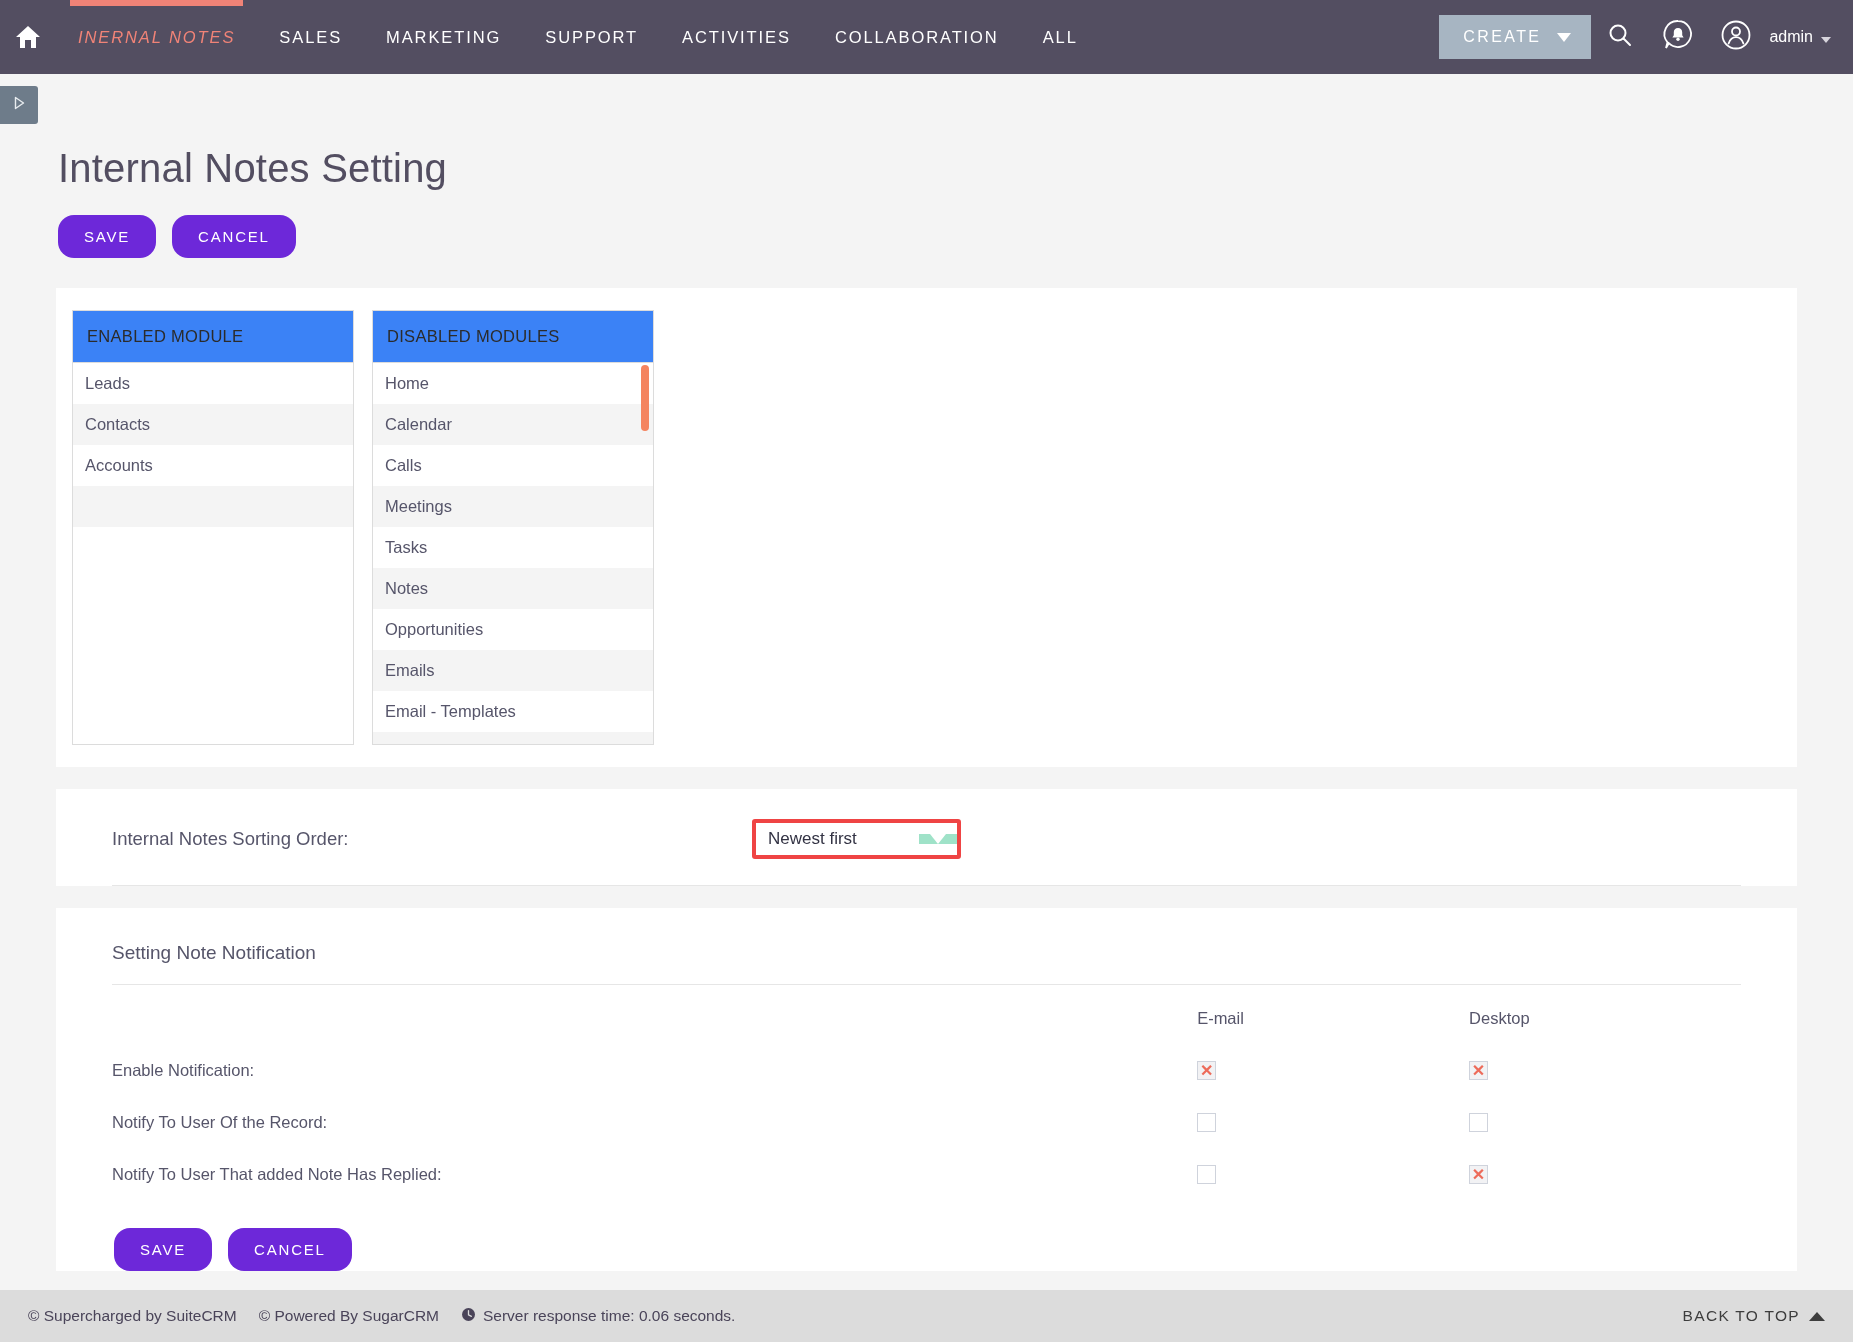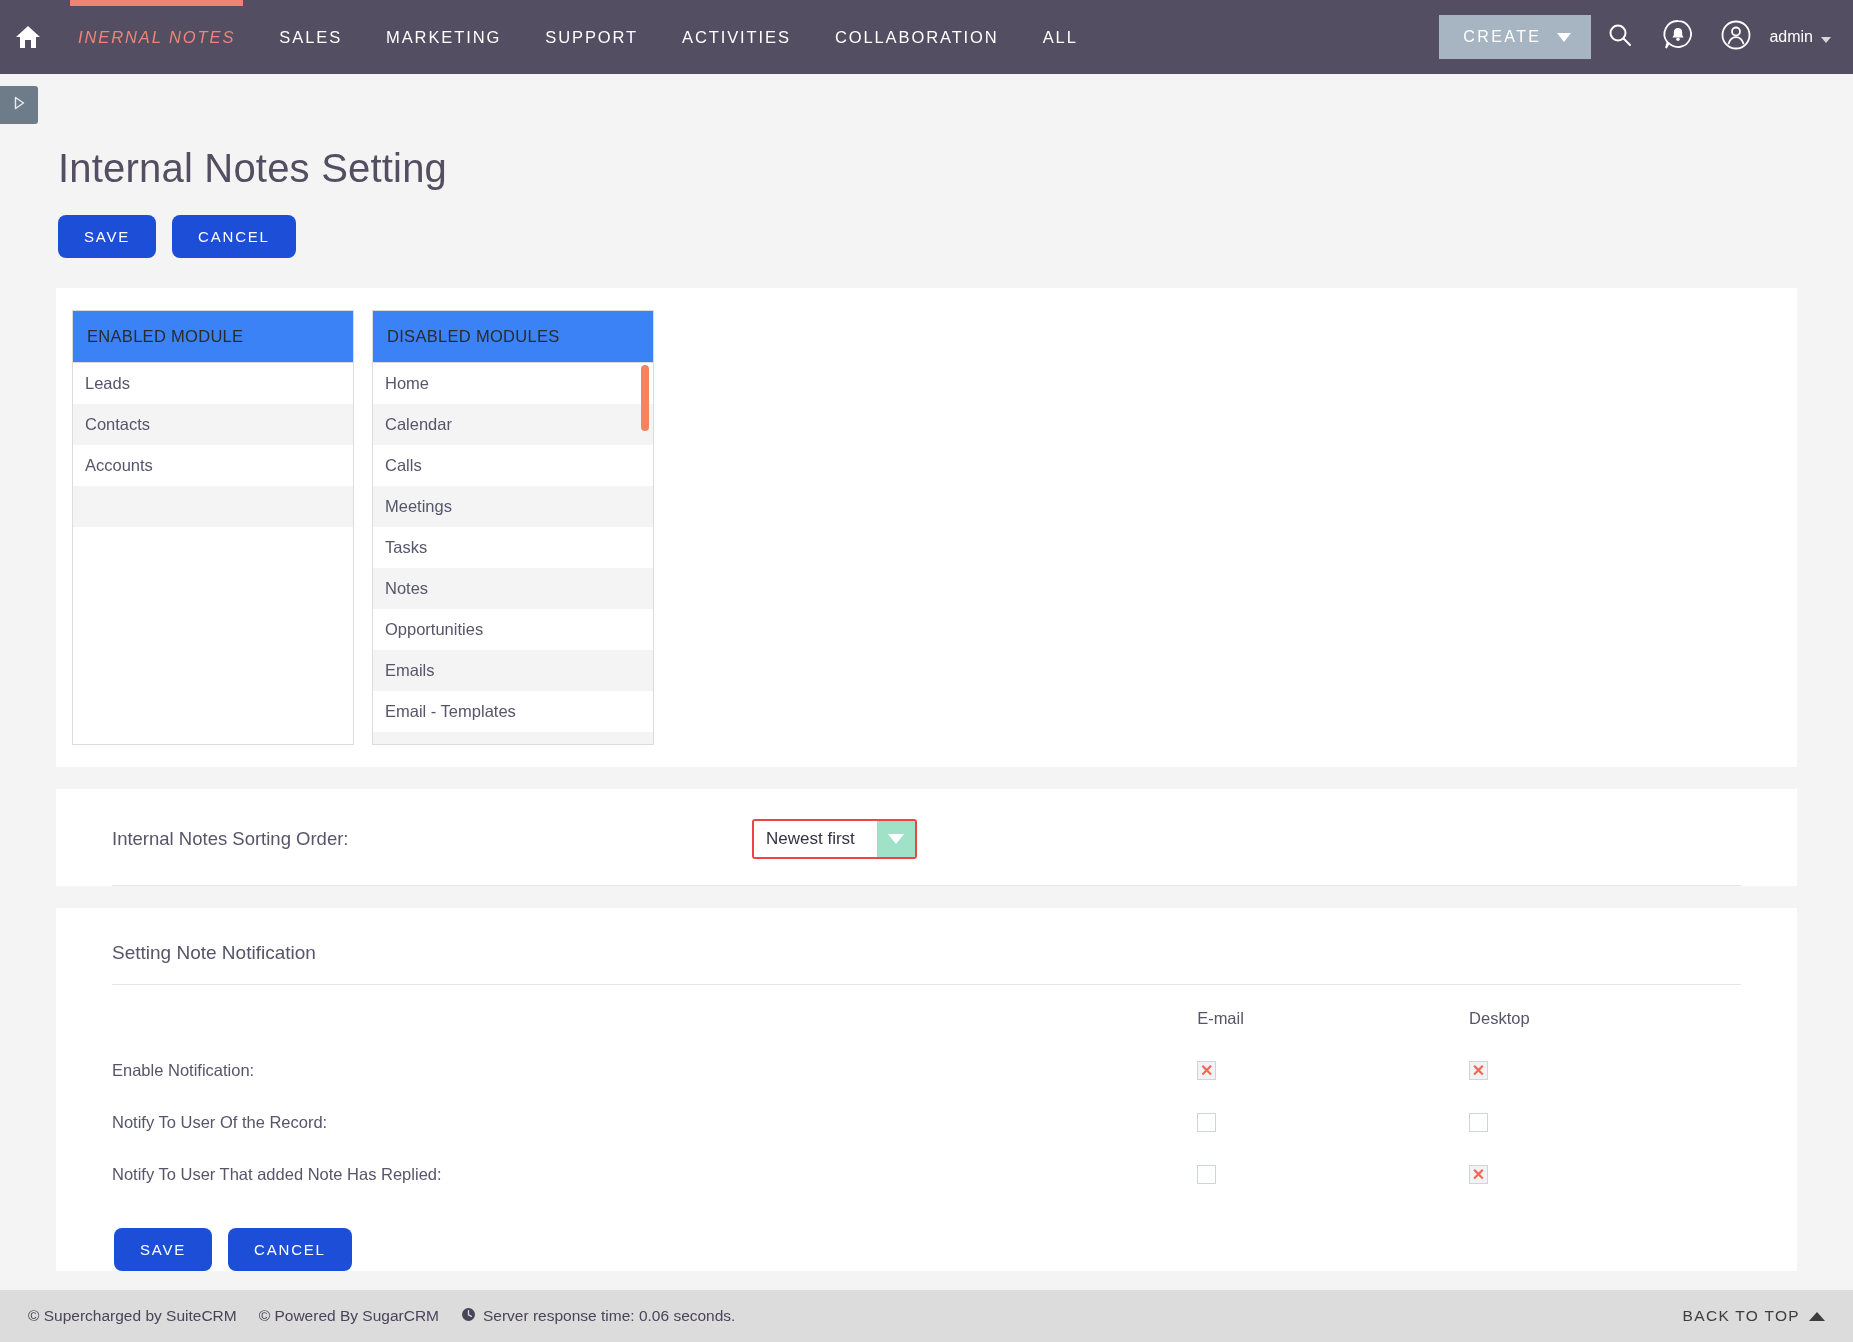--- a/index.html
+++ b/index.html
@@ -125,28 +125,28 @@
   .page-title {
     font-size: 40px;
     font-weight: 400;
     color: #534E61;
     margin: 22px 0 0 2px;
     letter-spacing: 0.2px;
   }
 
   .btn-row { display: flex; gap: 16px; margin: 24px 0 0 2px; }
   .btn-coral {
-    background: #1d4ed8;
+    background: #6d28d9;
     color: #ffffff;
     border: none;
     font-family: inherit;
     font-size: 15px;
     letter-spacing: 1.8px;
     padding: 13px 26px;
-    border-radius: 8px;
+    border-radius: 16px;
     cursor: pointer;
   }
 
   .panel {
     background: #ffffff;
     margin-top: 30px;
   }
 
   
   .modules-panel {
@@ -209,25 +209,26 @@
     padding-bottom: 26px;
     border-bottom: 1px solid #e6e6e6;
   }
   .sorting-label {
     font-size: 18.5px;
     color: #56556a;
     width: 640px;
   }
   .select-wrap {
     display: flex;
-    border: 2px solid #ef4444;
+    border: 4px solid #ef4444;
     border-radius: 3px;
     overflow: hidden;
     height: 40px;
-    width: 165px;
+    width: 209px;
+    align-items: center;
   }
   .select-value {
     flex: 1;
     background: #ffffff;
     font-size: 17px;
     color: #333344;
     display: flex;
     align-items: center;
     padding: 0 12px;
     cursor: pointer;

